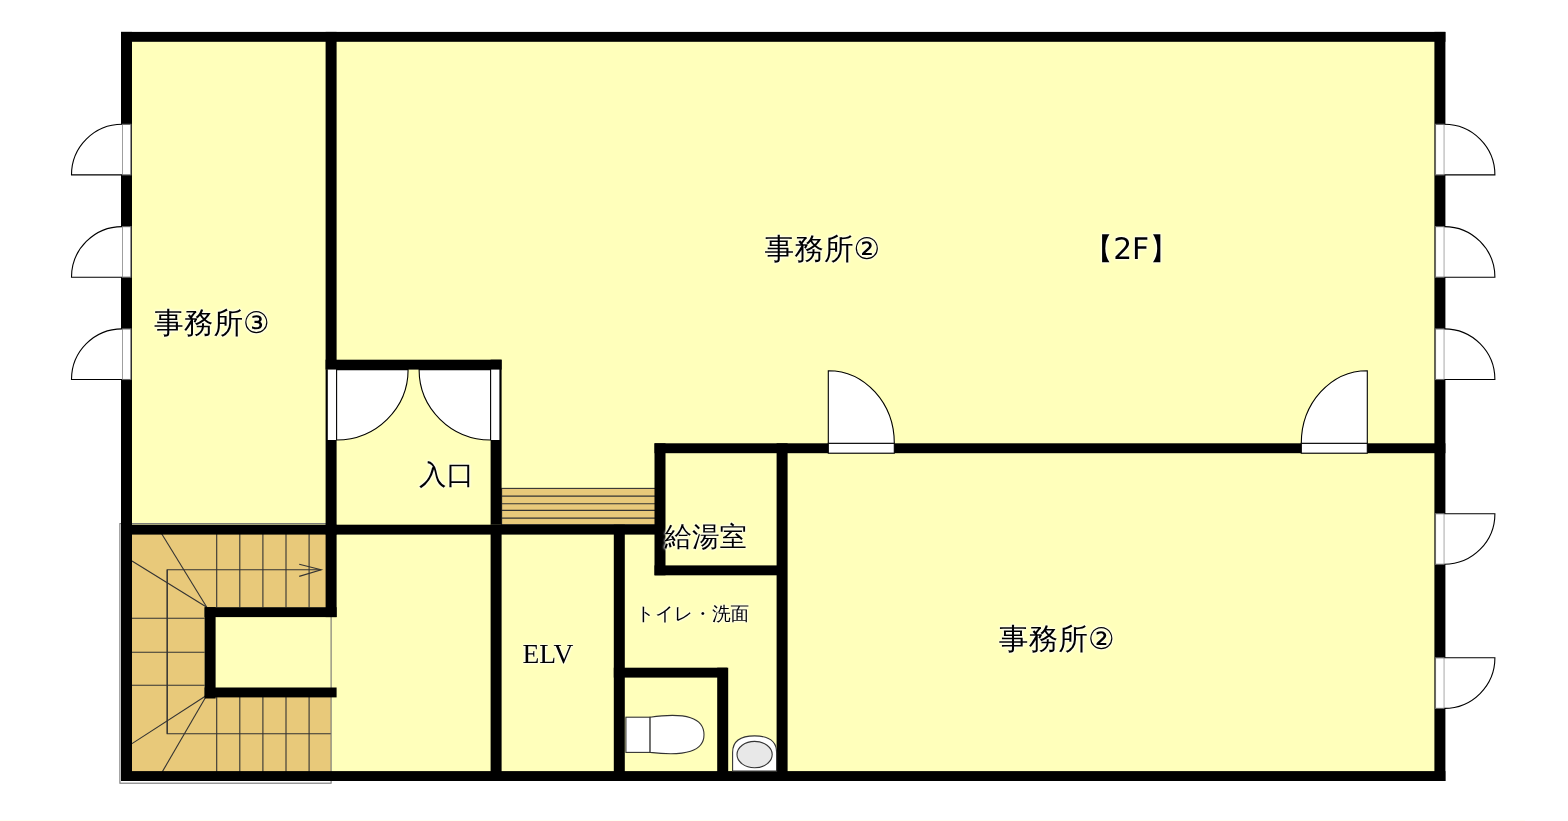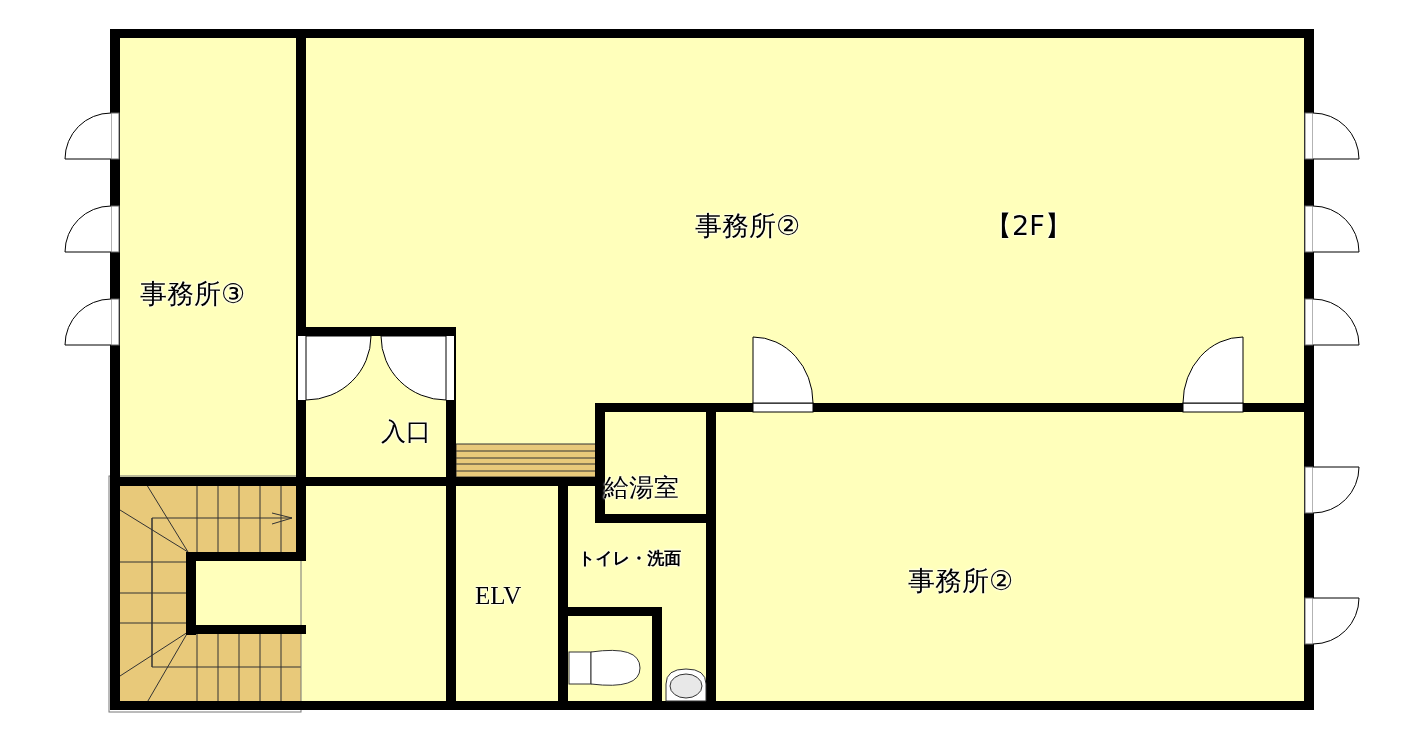--- a/index.html
+++ b/index.html
@@ -2,21 +2,21 @@
 <html><head>
 <meta charset="utf-8">
 <style>
   html, body { margin:0; padding:0; background:#ffffff; }
   body { width:1425px; height:746px; overflow:hidden; position:relative; font-family:"DejaVu Sans","Liberation Sans",sans-serif; }
   svg { position:absolute; left:0; top:0; }
   .lbl { position:absolute; color:#000; font-family:"DejaVu Sans","Liberation Sans",sans-serif; white-space:nowrap;
          text-shadow: 0 0 2px #fff, 0 0 2px #fff, 0 0 3px #fff; }
   .big { font-size:27px;margin-top:32px; }
   .mid { font-size:25px; }
-  .sml { font-size:17px;font-weight:bold; }
+  .sml { font-size:17px; }
 </style>
 </head>
 <body>
 
 <svg width="1425" height="746" viewBox="0 0 1425 746">
 
   <rect x="115" y="33" width="1194" height="673" fill="#ffffbb"></rect>
 
   <g>
     <rect x="115" y="482" width="186" height="224" fill="#e8c97a"></rect>

